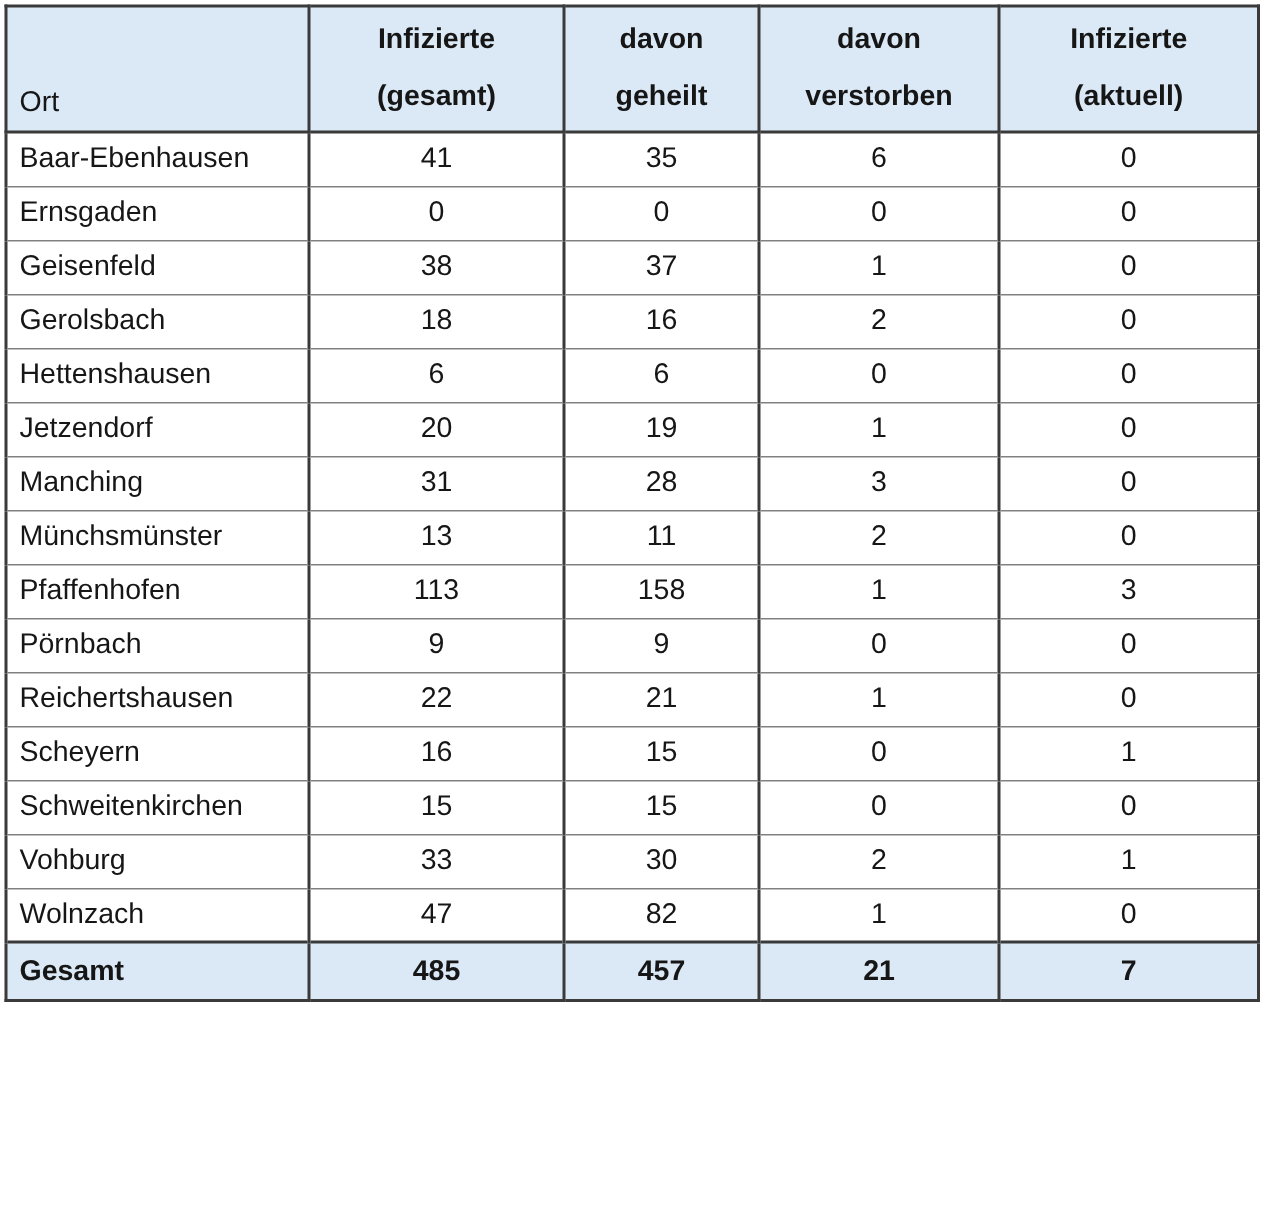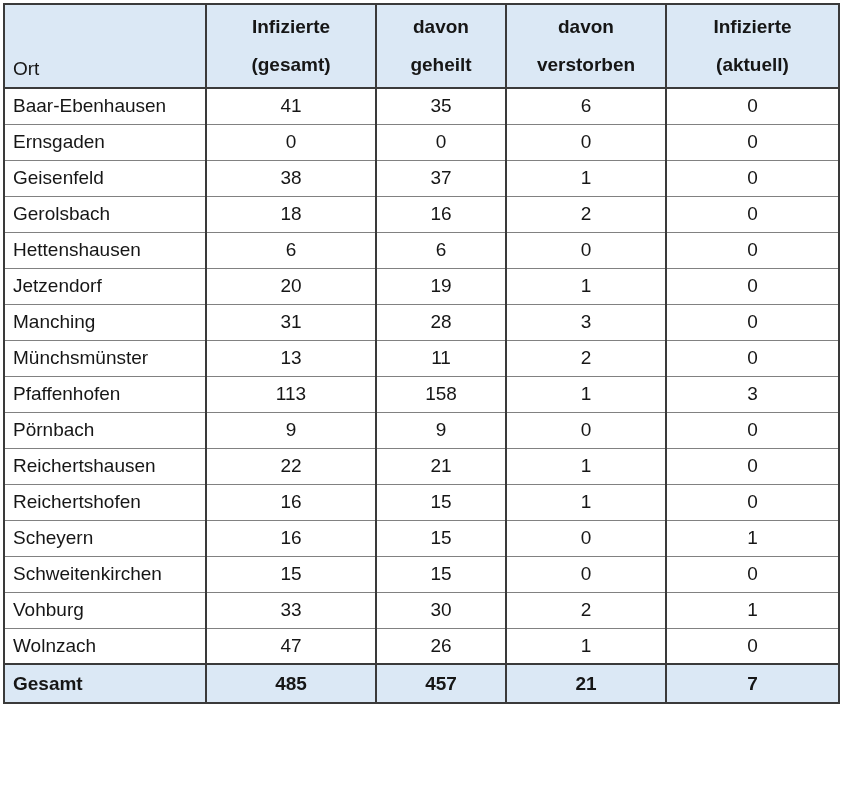--- a/index.html
+++ b/index.html
@@ -187,27 +187,20 @@
     <td>0</td>
   </tr>
         <tr>
     <td class="ort-cell">Reichertshausen</td>
     <td>22</td>
     <td>21</td>
     <td>1</td>
     <td>0</td>
   </tr>
         <tr>
-    <td class="ort-cell">Reichertshofen</td>
-    <td>16</td>
-    <td>15</td>
-    <td>1</td>
-    <td>0</td>
-  </tr>
-        <tr>
     <td class="ort-cell">Scheyern</td>
     <td>16</td>
     <td>15</td>
     <td>0</td>
     <td>1</td>
   </tr>
         <tr>
     <td class="ort-cell">Schweitenkirchen</td>
     <td>15</td>
     <td>15</td>
@@ -217,21 +210,21 @@
         <tr>
     <td class="ort-cell">Vohburg</td>
     <td>33</td>
     <td>30</td>
     <td>2</td>
     <td>1</td>
   </tr>
         <tr>
     <td class="ort-cell">Wolnzach</td>
     <td>47</td>
-    <td>26</td>
+    <td>82</td>
     <td>1</td>
     <td>0</td>
   </tr>
       </tbody>
     <tfoot>
       <tr>
         <td class="ort-cell">Gesamt</td>
         <td>485</td>
         <td>457</td>
         <td>21</td>

